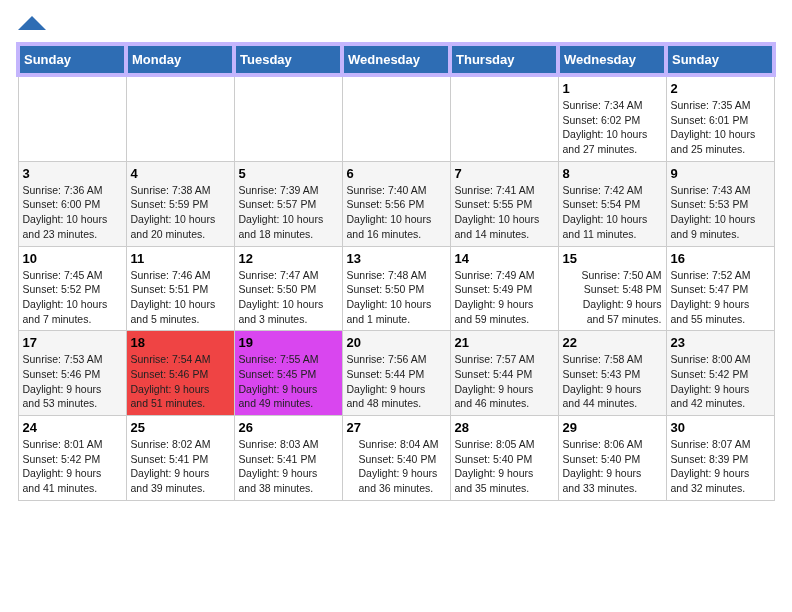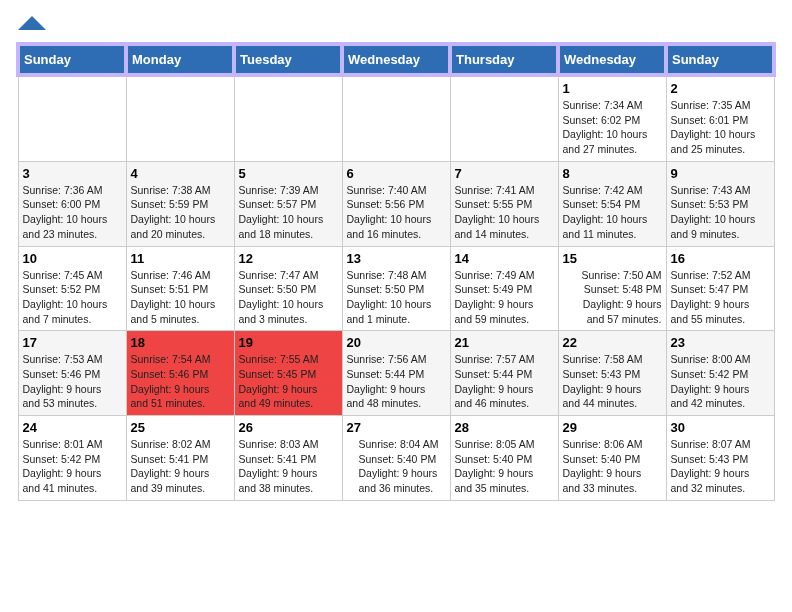--- a/index.html
+++ b/index.html
@@ -247,21 +247,21 @@
 Daylight: 9 hours
 and 53 minutes.</div>
         </td>
         <td style="background: #ef4444;">
           <span class="day-num">18</span>
           <div class="day-info" style="white-space: pre-line;">Sunrise: 7:54 AM
 Sunset: 5:46 PM
 Daylight: 9 hours
 and 51 minutes.</div>
         </td>
-        <td style="background: #ef4444;">
+        <td style="background: #d946ef;">
           <span class="day-num">19</span>
           <div class="day-info" style="white-space: pre-line;">Sunrise: 7:55 AM
 Sunset: 5:45 PM
 Daylight: 9 hours
 and 49 minutes.</div>
         </td>
         <td style="background: rgb(245, 245, 245);">
           <span class="day-num">20</span>
           <div class="day-info" style="white-space: pre-line;">Sunrise: 7:56 AM
 Sunset: 5:44 PM
@@ -329,19 +329,19 @@
         <td>
           <span class="day-num">29</span>
           <div class="day-info" style="white-space: pre-line;">Sunrise: 8:06 AM
 Sunset: 5:40 PM
 Daylight: 9 hours
 and 33 minutes.</div>
         </td>
         <td>
           <span class="day-num">30</span>
           <div class="day-info" style="white-space: pre-line;">Sunrise: 8:07 AM
-Sunset: 5:43 PM
+Sunset: 8:39 PM
 Daylight: 9 hours
 and 32 minutes.</div>
         </td>
       </tr>
     </tbody>
 </table>
 
 </body></html>

